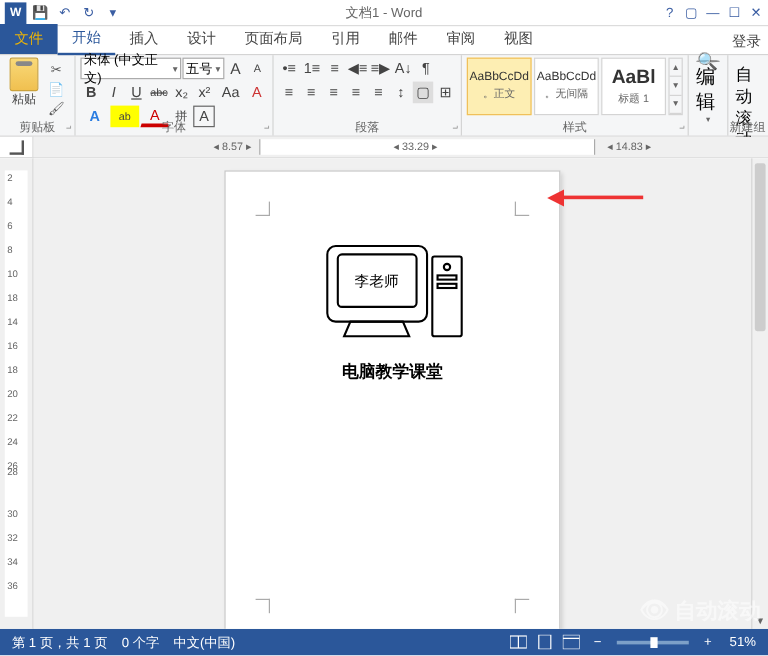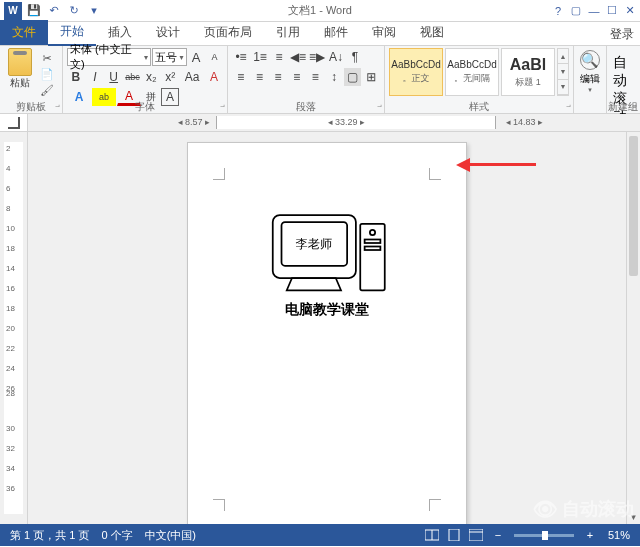--- a/index.html
+++ b/index.html
@@ -54,21 +54,21 @@
 .vruler { width:28px; background:#f0f0f0; border-right:1px solid #d4d4d4; position:relative; }
 .vruler .white { position:absolute; top:10px; bottom:10px; left:4px; right:4px; background:#fff; }
 .vruler .tick { position:absolute; left:6px; font-size:8px; color:#666; }
 .doc-scroll-area { flex:1; background:#f0f0f0; overflow:hidden; position:relative; display:flex; justify-content:center; }
 .page { width:280px; height:395px; background:#fff; border:1px solid #c6c6c6; box-shadow:2px 2px 4px rgba(0,0,0,0.15); margin-top:10px; position:relative; }
 .page .crop { position:absolute; width:12px; height:12px; }
 .crop.tl { top:25px; left:25px; border-left:1px solid #aaa; border-top:1px solid #aaa; transform:rotate(180deg);}
 .crop.tr { top:25px; right:25px; border-right:1px solid #aaa; border-top:1px solid #aaa; transform:rotate(180deg);}
 .crop.bl { bottom:25px; left:25px; border-left:1px solid #aaa; border-bottom:1px solid #aaa; transform:rotate(180deg);}
 .crop.br { bottom:25px; right:25px; border-right:1px solid #aaa; border-bottom:1px solid #aaa; transform:rotate(180deg);}
-.computer-img { position:absolute; top:65px; left:50%; transform:translateX(-50%); width:140px;text-align:center; }
+.computer-img { position:absolute; top:55px; left:50%; transform:translateX(-50%); width:140px;text-align:center; }
 .computer-img svg { width:100%; }
 .caption { position:absolute; top:158px; width:100%; text-align:center; font-size:14px; font-weight:bold; font-family:"SimHei","Microsoft YaHei"; color:#000; }
 .arrow-annot { position:absolute; top:16px; right:-70px; width:80px; height:12px; }
 .arrow-annot::before { content:""; position:absolute; right:0; top:4px; width:70px; height:3px; background:#e33; }
 .arrow-annot::after { content:""; position:absolute; left:0; top:-1px; border-right:14px solid #e33; border-top:7px solid transparent; border-bottom:7px solid transparent; }
 .vscroll { width:14px; background:#f0f0f0; border-left:1px solid #d4d4d4; position:relative; }
 .vscroll .thumb { position:absolute; top:4px; left:2px; right:2px; height:140px; background:#cdcdcd; border-radius:2px; cursor:pointer; }
 .vscroll .arr { position:absolute; left:0; right:0; height:14px; display:flex; align-items:center; justify-content:center; font-size:8px; color:#666; cursor:pointer; }
 .statusbar { height:22px; background:#2b579a; color:#fff; display:flex; align-items:center; font-size:11px; padding:0 4px; }
 .statusbar .seg { padding:0 6px; cursor:pointer; }
@@ -205,21 +205,21 @@
         <div>▲</div>
         <div>▼</div>
         <div>▼</div>
       </div>
     </div>
     <div class="group-label">样式</div>
   </div>
 
   <div class="group edit-group">
     <div class="eicon"></div>
-    <div style="font-size:10px">编辑</div>
+    <div style="font-size:16px">编辑</div>
     <div style="font-size:7px;color:#666">▾</div>
   </div>
 
   <div class="group new-group" style="border-right:none">
     <div class="nicon"></div>
     <div style="font-size:14px">自动滚动</div>
     <div class="group-label" style="right:4px">新建组</div>
   </div>
 </div>
 

